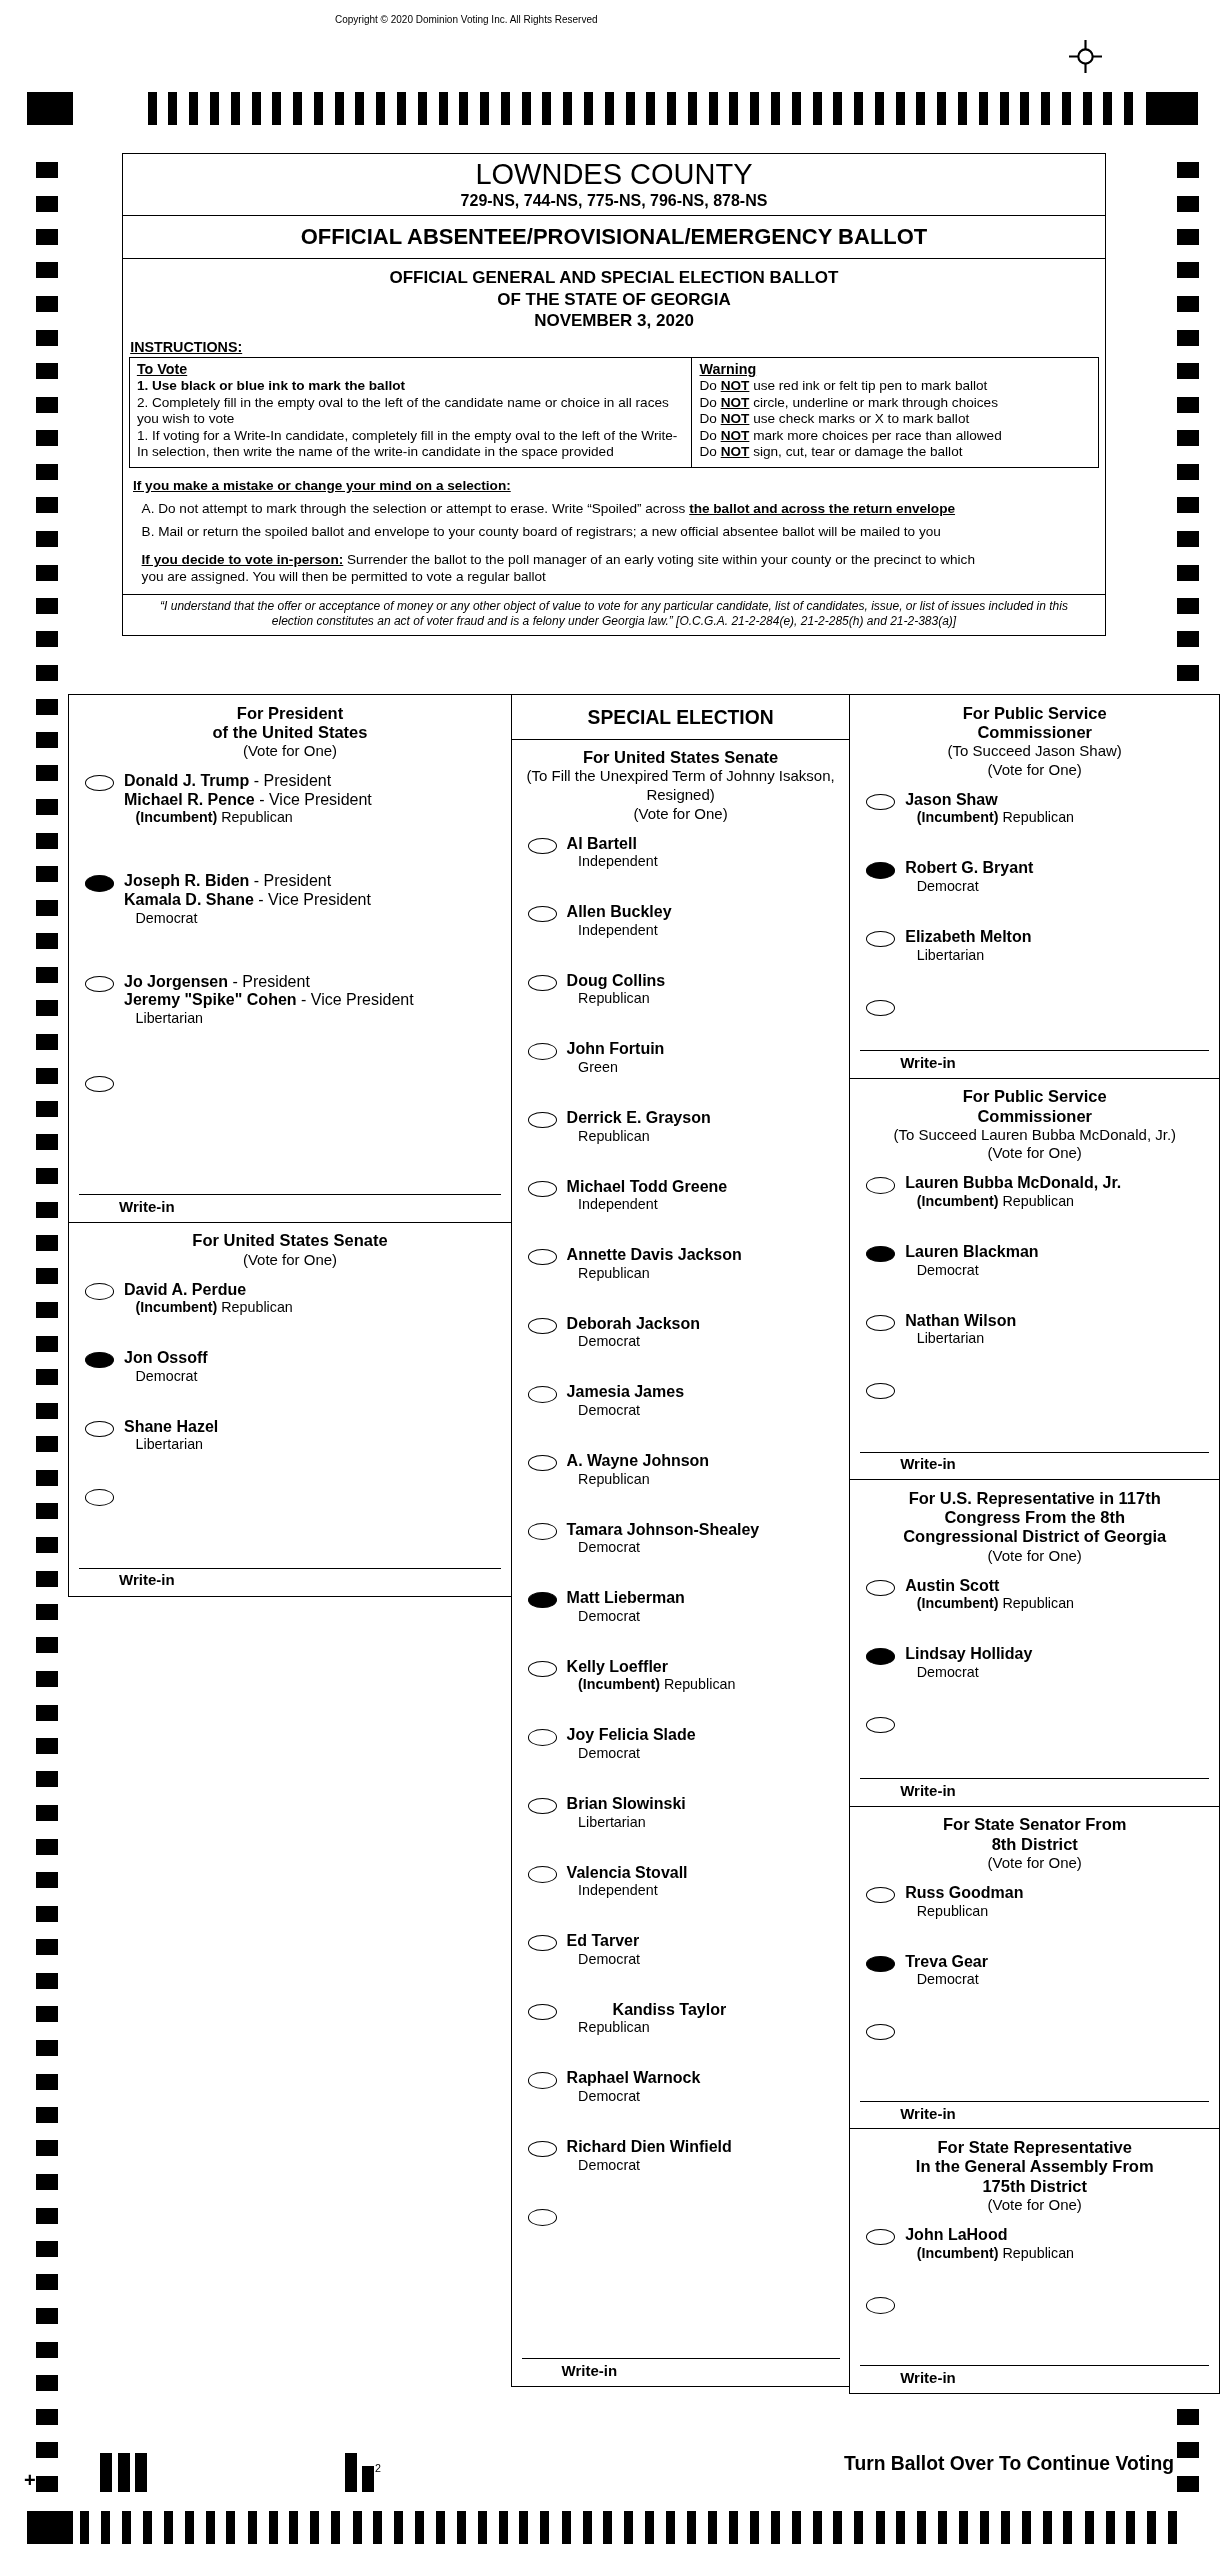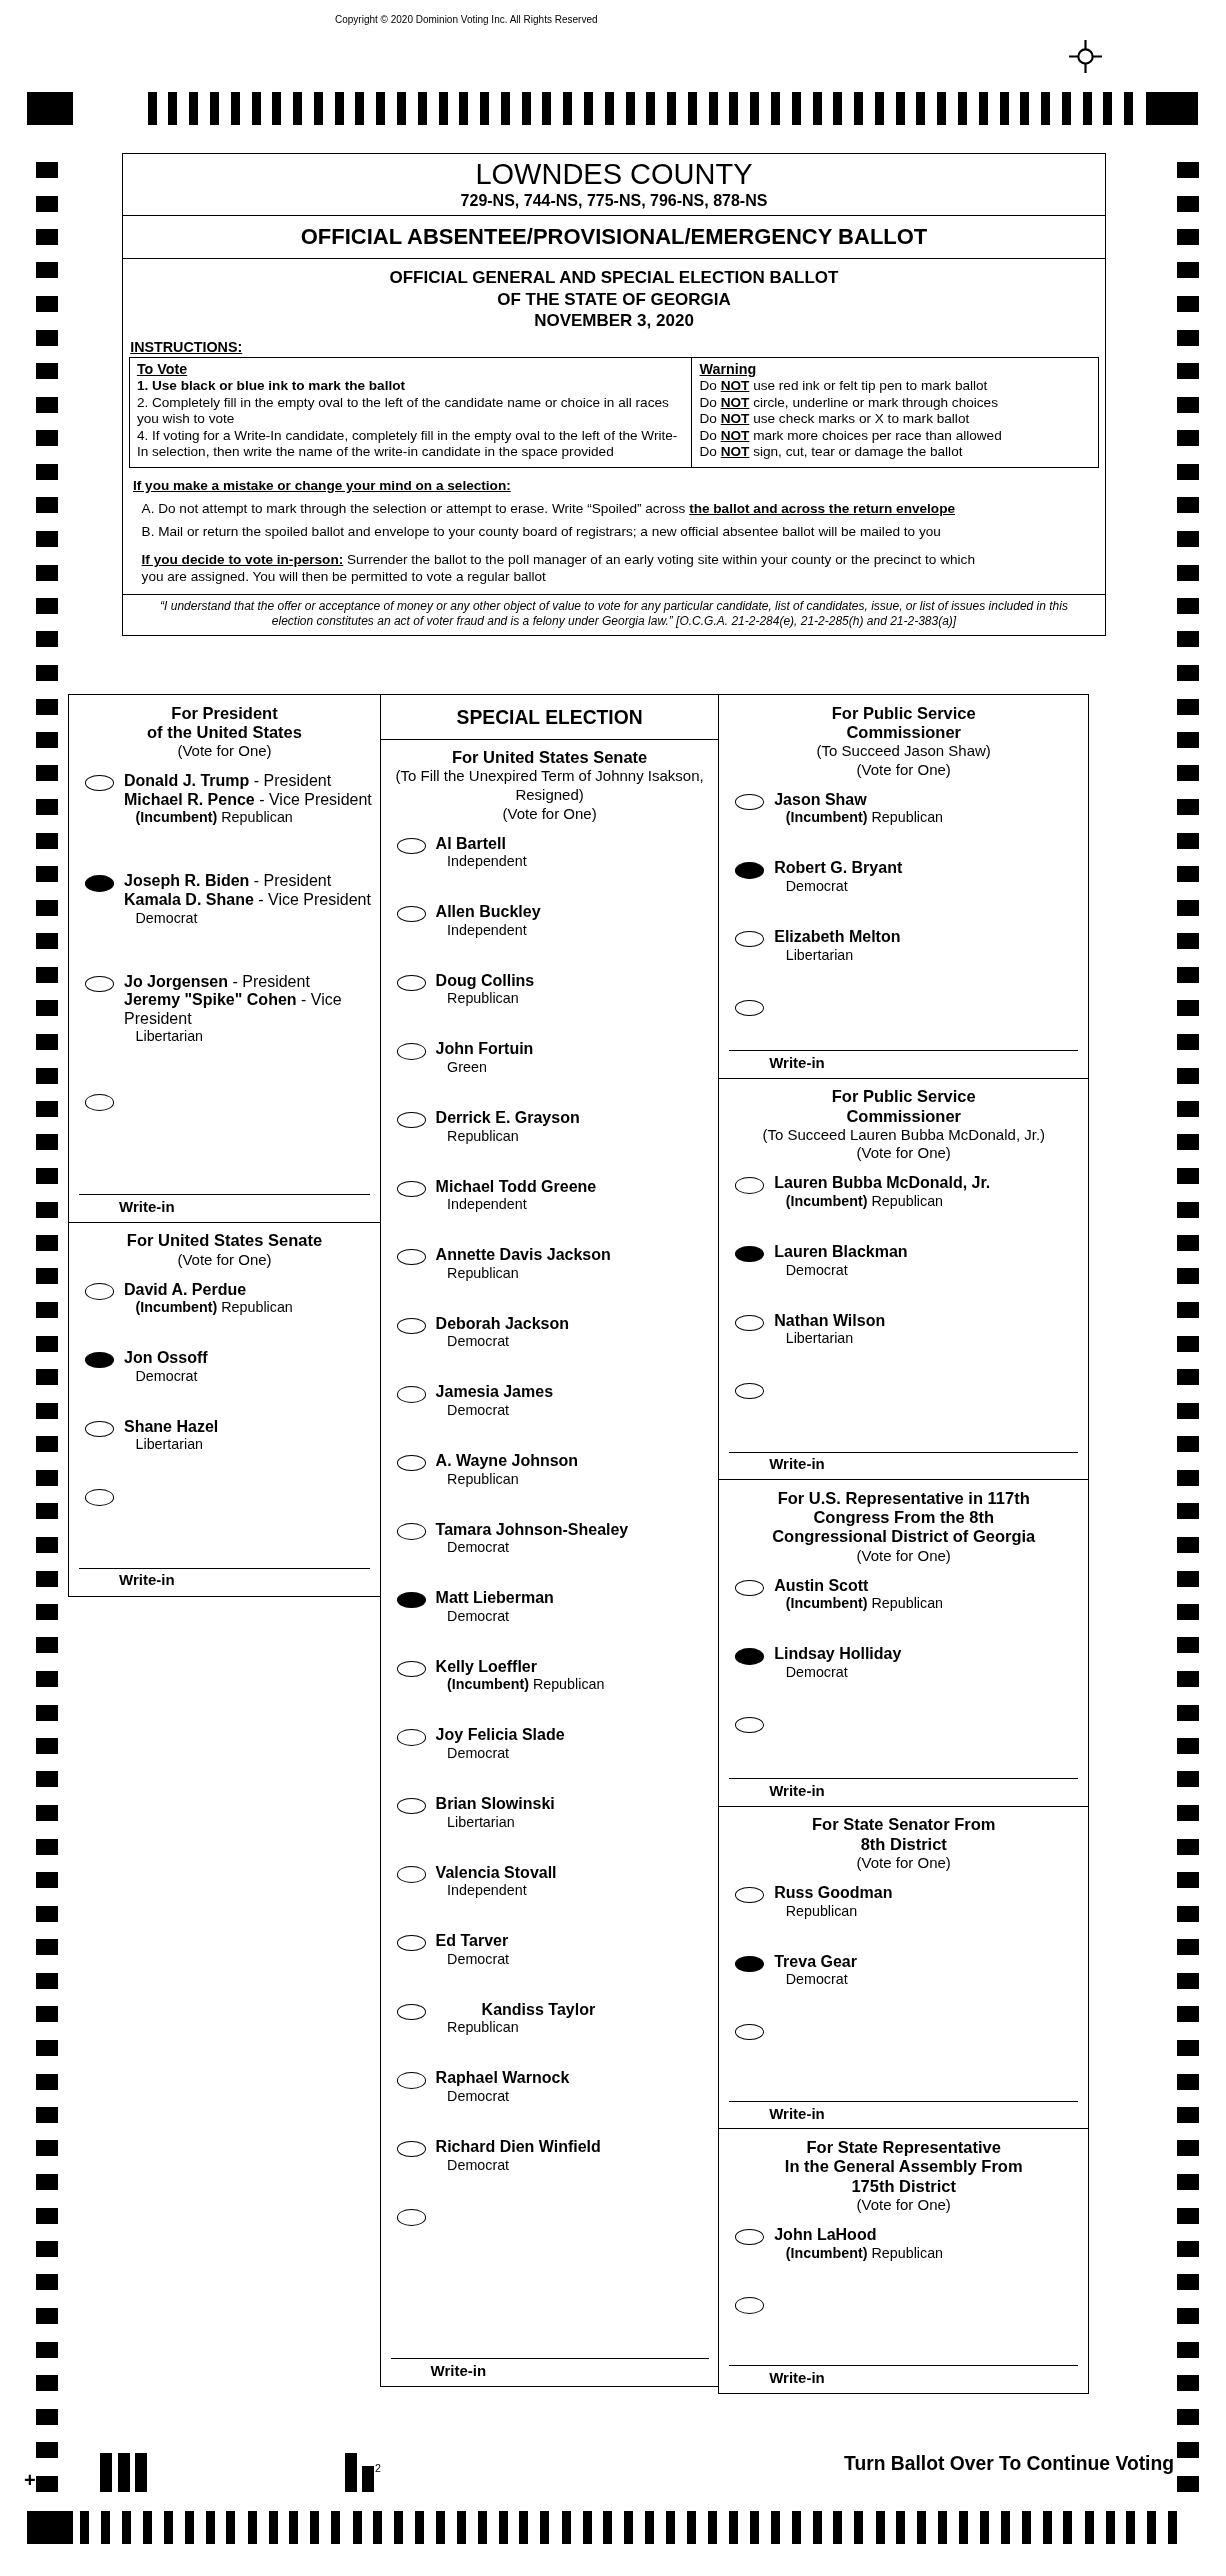--- a/index.html
+++ b/index.html
@@ -330,21 +330,21 @@
       <div class="el-line">OF THE STATE OF GEORGIA</div>
       <div class="el-line">NOVEMBER 3, 2020</div>
     </div>
     <div class="ins-label">INSTRUCTIONS:</div>
     <div class="tvw-box">
       <div class="tv-cell">
         <div class="cell-title">To Vote</div>
         <div id="to-vote-items">
             <div class="ins-item"><span style="font-weight: bold;">1. Use black or blue ink to mark the ballot</span></div>
             <div class="ins-item"><span>2. Completely fill in the empty oval to the left of the candidate name or choice in all races you wish to vote</span></div>
-            <div class="ins-item"><span>4. If voting for a Write-In candidate, completely fill in the empty oval to the left of the Write-In selection, then write the name of the write-in candidate in the space provided</span></div>
+            <div class="ins-item"><span>1. If voting for a Write-In candidate, completely fill in the empty oval to the left of the Write-In selection, then write the name of the write-in candidate in the space provided</span></div>
           </div>
       </div>
       <div class="wn-cell">
         <div class="cell-title">Warning</div>
         <div id="warning-items">
             <div class="ins-item"><span>Do </span><span style="font-weight: bold; text-decoration: underline;">NOT</span><span> use red ink or felt tip pen to mark ballot</span></div>
             <div class="ins-item"><span>Do </span><span style="font-weight: bold; text-decoration: underline;">NOT</span><span> circle, underline or mark through choices</span></div>
             <div class="ins-item"><span>Do </span><span style="font-weight: bold; text-decoration: underline;">NOT</span><span> use check marks or X to mark ballot</span></div>
             <div class="ins-item"><span>Do </span><span style="font-weight: bold; text-decoration: underline;">NOT</span><span> mark more choices per race than allowed</span></div>
             <div class="ins-item"><span>Do </span><span style="font-weight: bold; text-decoration: underline;">NOT</span><span> sign, cut, tear or damage the ballot</span></div>
@@ -354,21 +354,21 @@
     <div class="mk-title">If you make a mistake or change your mind on a selection:</div>
     <div id="mistake-items">
         <div class="mistake-item"><span>A. Do not attempt to mark through the selection or attempt to erase.  Write “Spoiled” across </span><span style="font-weight: bold; text-decoration: underline;">the ballot and across the return envelope</span></div>
         <div class="mistake-item"><span>B. Mail or return the spoiled ballot and envelope to your county board of registrars; a new official absentee ballot will be mailed to you</span></div>
       </div>
     <div class="in-person" id="in-person"><span style="font-weight: bold; text-decoration: underline;">If you decide to vote in-person:</span><span>  Surrender the ballot to the poll manager of an early voting site within your county or the precinct to which you are assigned.  You will then be permitted to vote a regular ballot</span></div>
     <div class="oath">“I understand that the offer or acceptance of money or any other object of value to vote for any particular candidate, list of candidates, issue, or list of issues included in this election constitutes an act of voter fraud and is a felony under Georgia law.” [O.C.G.A. 21-2-284(e), 21-2-285(h) and 21-2-383(a)]</div>
   </div>
 
   <div class="contests" id="contest-columns">
-      <div class="col" style="width: 313px;">
+      <div class="col" style="width: 444px;">
         <div class="contest" style="height: 527px;">
           <div class="c-head">
             <div class="c-title">For President</div>
             <div class="c-title">of the United States</div>
             <div class="c-sub">(Vote for One)</div>
           </div>
           <div class="c-list">
             <div class="cand-row p3">
               <div class="oval"></div>
               <div class="cand-text">

